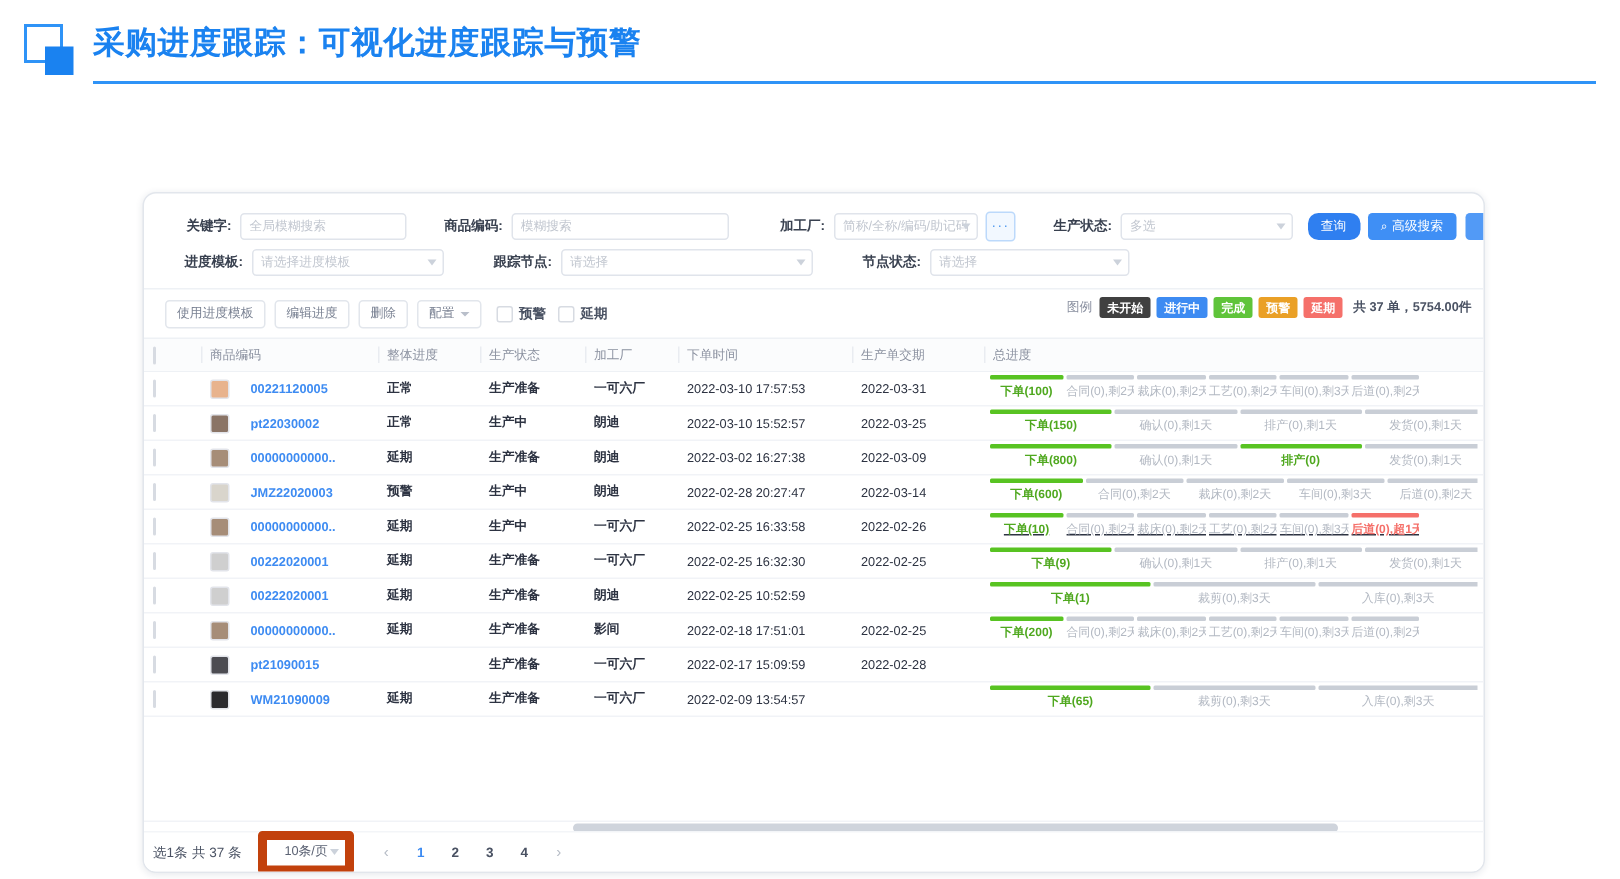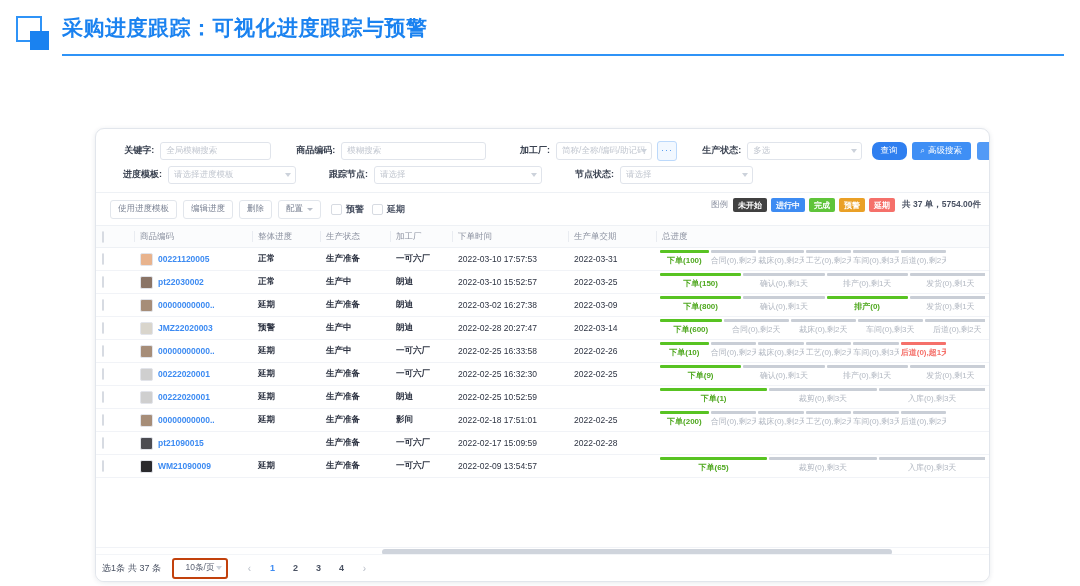--- a/index.html
+++ b/index.html
@@ -85,21 +85,21 @@
     padding:0 6px;white-space:nowrap;overflow:hidden;vertical-align:middle;
   }
   .c-chk{width:26px;}
   .c-code{width:106px;}
   .c-prog{width:56px;}
   .c-stat{width:58px;}
   .c-fac{width:50px;}
   .c-time{width:104px;}
   .c-due{width:76px;}
   .rowchk{width:9px;height:9px;border:1px solid #d7dbe2;border-radius:2px;background:#fff;}
-  .codecell{display:flex;align-items:center;gap:5px;}
+  .codecell{display:flex;align-items:center;gap:14px;}
   .thumb{width:13px;height:13px;border-radius:2px;flex:none;background:#e7e9ee;border:1px solid #e2e4ea;box-sizing:border-box;}
   .lnk{color:#3d8bf2;font-weight:bold;font-size:8.5px;overflow:hidden;text-overflow:ellipsis;}
   .st-normal{color:#2d3342;font-weight:bold;}
   .st-late{color:#f5706a;font-weight:bold;}
   .st-warn{color:#eaa026;font-weight:bold;}
   .pstat{color:#3d8bf2;font-weight:bold;}
   .fac{color:#2d3342;font-weight:bold;}
   .dt{color:#2d3342;font-weight:normal;}
 
   
@@ -115,21 +115,21 @@
   .l-todo{color:#b2b8c2;}
   .l-late{color:#f5706a;font-weight:bold;}
 
   .tbody-pad{height:130px;}
 
   
   .hscroll{position:absolute;left:0;right:0;bottom:26px;height:7px;background:#fff;border-top:1px solid #f1f3f7;}
   .hscroll .thumbbar{position:absolute;left:286px;top:1px;height:6px;width:510px;background:#cfd4dc;border-radius:3px;}
   .pager{position:absolute;left:0;right:0;bottom:0;height:26px;display:flex;align-items:center;padding-left:0px;border-top:1px solid #f3f5f8;background:#fff;}
   .pg-txt{font-size:9px;color:#4a5263;margin-right:3px;white-space:nowrap;}
-  .pg-sel{width:52px;height:17px;border:2px solid #c2410c;border-radius:3px;display:flex;align-items:center;justify-content:center;
+  .pg-sel{width:52px;height:17px;border:6px solid #c2410c;border-radius:3px;display:flex;align-items:center;justify-content:center;
     font-size:8.5px;color:#5c6374;margin:0 10px 0 8px;position:relative;}
   .pg-sel .caret{right:4px;}
   .pg-n{min-width:15px;height:17px;display:flex;align-items:center;justify-content:center;font-size:9px;color:#4a5263;font-weight:bold;margin:0 4px;}
   .pg-n.act{color:#3d8bf2;}
   .pg-a{color:#b6bcc6;font-weight:normal;font-size:10px;}
 </style>
 </head>
 <body>
 
 <div class="page">
@@ -367,21 +367,21 @@
               <div class="codecell">
                 <span class="thumb" style="background:#a68d78"></span>
                 <span class="lnk">00000000000..</span>
               </div>
             </td>
             <td class="c-prog st-late">延期</td>
             <td class="c-stat pstat">生产中</td>
             <td class="c-fac fac">一可六厂</td>
             <td class="c-time dt">2022-02-25 16:33:58</td>
             <td class="c-due dt">2022-02-26</td>
-            <td style="padding:0 4px;">
+            <td style="padding:0 4px;text-decoration:underline;">
               <div class="pwrap">
                 <div class="ptrack">
                   <div class="pseg s-done" style="flex:0 0 15%"></div>
                   <div class="pseg s-todo" style="flex:0 0 14%"></div>
                   <div class="pseg s-todo" style="flex:0 0 14%"></div>
                   <div class="pseg s-todo" style="flex:0 0 14%"></div>
                   <div class="pseg s-todo" style="flex:0 0 14%"></div>
                   <div class="pseg s-late" style="flex:0 0 14%"></div>
                 </div>
                 <div class="plabels">

